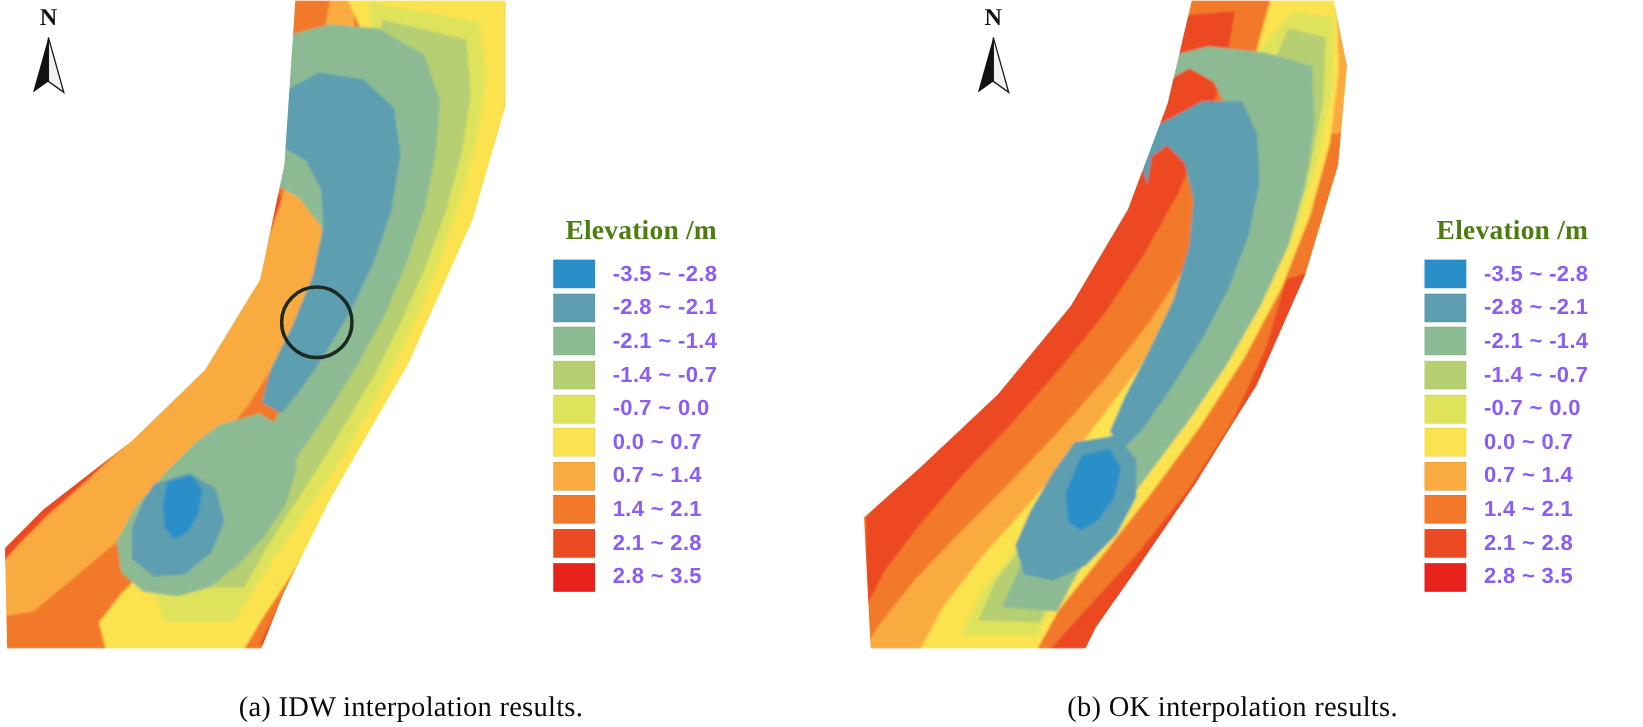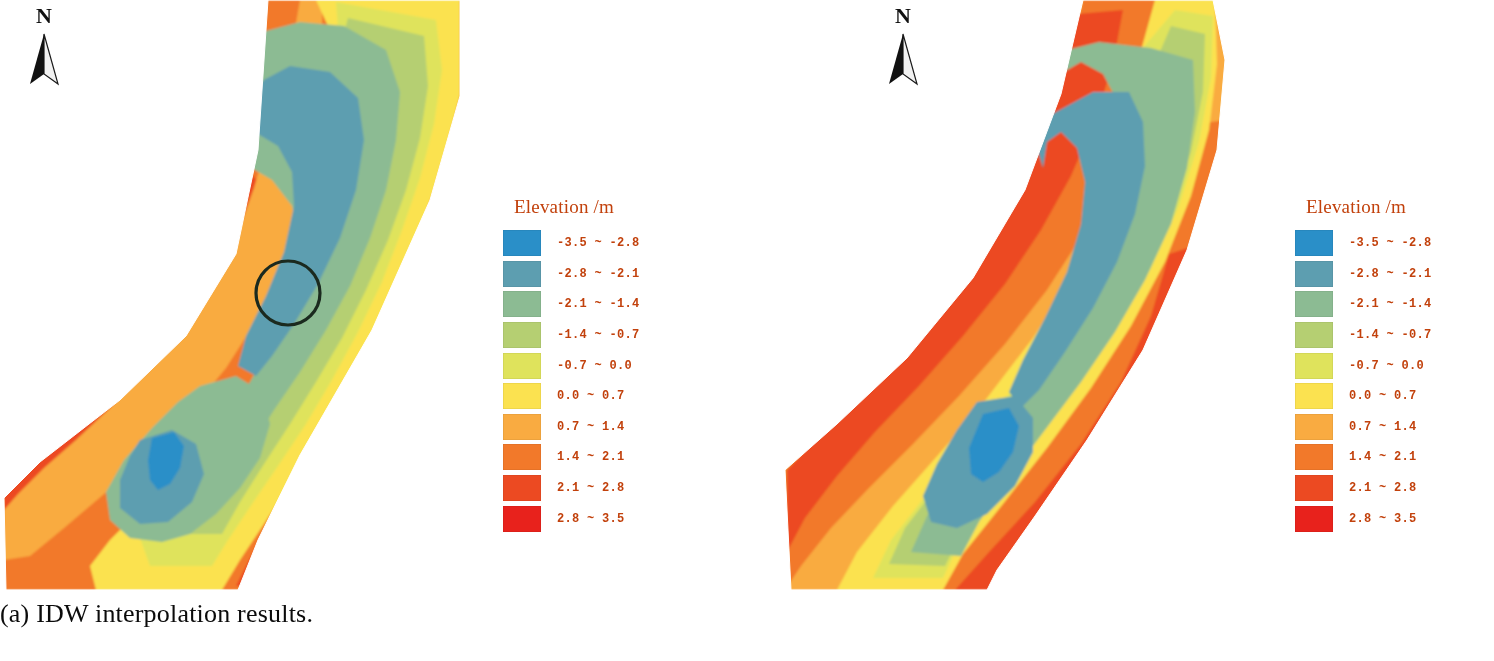--- a/index.html
+++ b/index.html
@@ -14,33 +14,33 @@
   .north-label{
     position:absolute;left:0;top:0;width:52px;text-align:center;
     font-family:"Liberation Serif",serif;font-weight:bold;font-size:22px;color:#111;
     line-height:28px;letter-spacing:0px;
   }
   .north-arrow{position:absolute;left:0;top:28px;width:52px;height:58px;}
   .legend{position:absolute;}
   .legend-a{left:470px;top:196px;}
   .legend-b{left:1262px;top:196px;}
   .legend-title{
-    font-family:"Liberation Serif",serif;font-weight:normal;font-size:19px;color:#c2410c;
+    font-family:"Liberation Serif",serif;font-weight:bold;font-size:25px;color:#4d7c0f;
     white-space:nowrap;margin-left:44px;margin-bottom:10px;letter-spacing:0.2px;
   }
   .legend-rows{display:flex;flex-direction:column;}
   .legend-row{display:flex;align-items:center;height:30.6px;}
   .swatch{width:38px;height:26px;margin-left:33px;flex:0 0 auto;box-shadow:0 0 0 0.5px rgba(0,0,0,0.10) inset;}
   .legend-text{
-    font-family:Liberation Mono, monospace;font-weight:bold;font-size:12px;color:#c2410c;
+    font-family:Liberation Sans, sans-serif;font-weight:bold;font-size:20px;color:#8b5cf6;
     margin-left:16px;white-space:nowrap;letter-spacing:0.3px;
   }
   .legend-text.pos{}
   .caption{
-    position:absolute;left:0;top:599px;width:747px;
+    position:absolute;left:0;top:628px;width:747px;text-align:center;
     font-family:"Liberation Serif",serif;font-size:26px;color:#0b0b0b;
     letter-spacing:0.2px;
   }
 </style>
 </head>
 <body>
 
 <div class="figure">
 
   <div class="panel panel-a">
@@ -234,15 +234,16 @@
           <span class="swatch" style="background-color: rgb(236, 74, 34);"></span>
           <span class="legend-text pos">2.1 ~ 2.8</span>
         </div>
         <div class="legend-row">
           <span class="swatch" style="background-color: rgb(232, 34, 28);"></span>
           <span class="legend-text pos">2.8 ~ 3.5</span>
         </div>
       </div>
     </div>
 
+    <div class="caption">(b) OK interpolation results.</div>
   </div>
 
 </div>
 
 </body></html>

